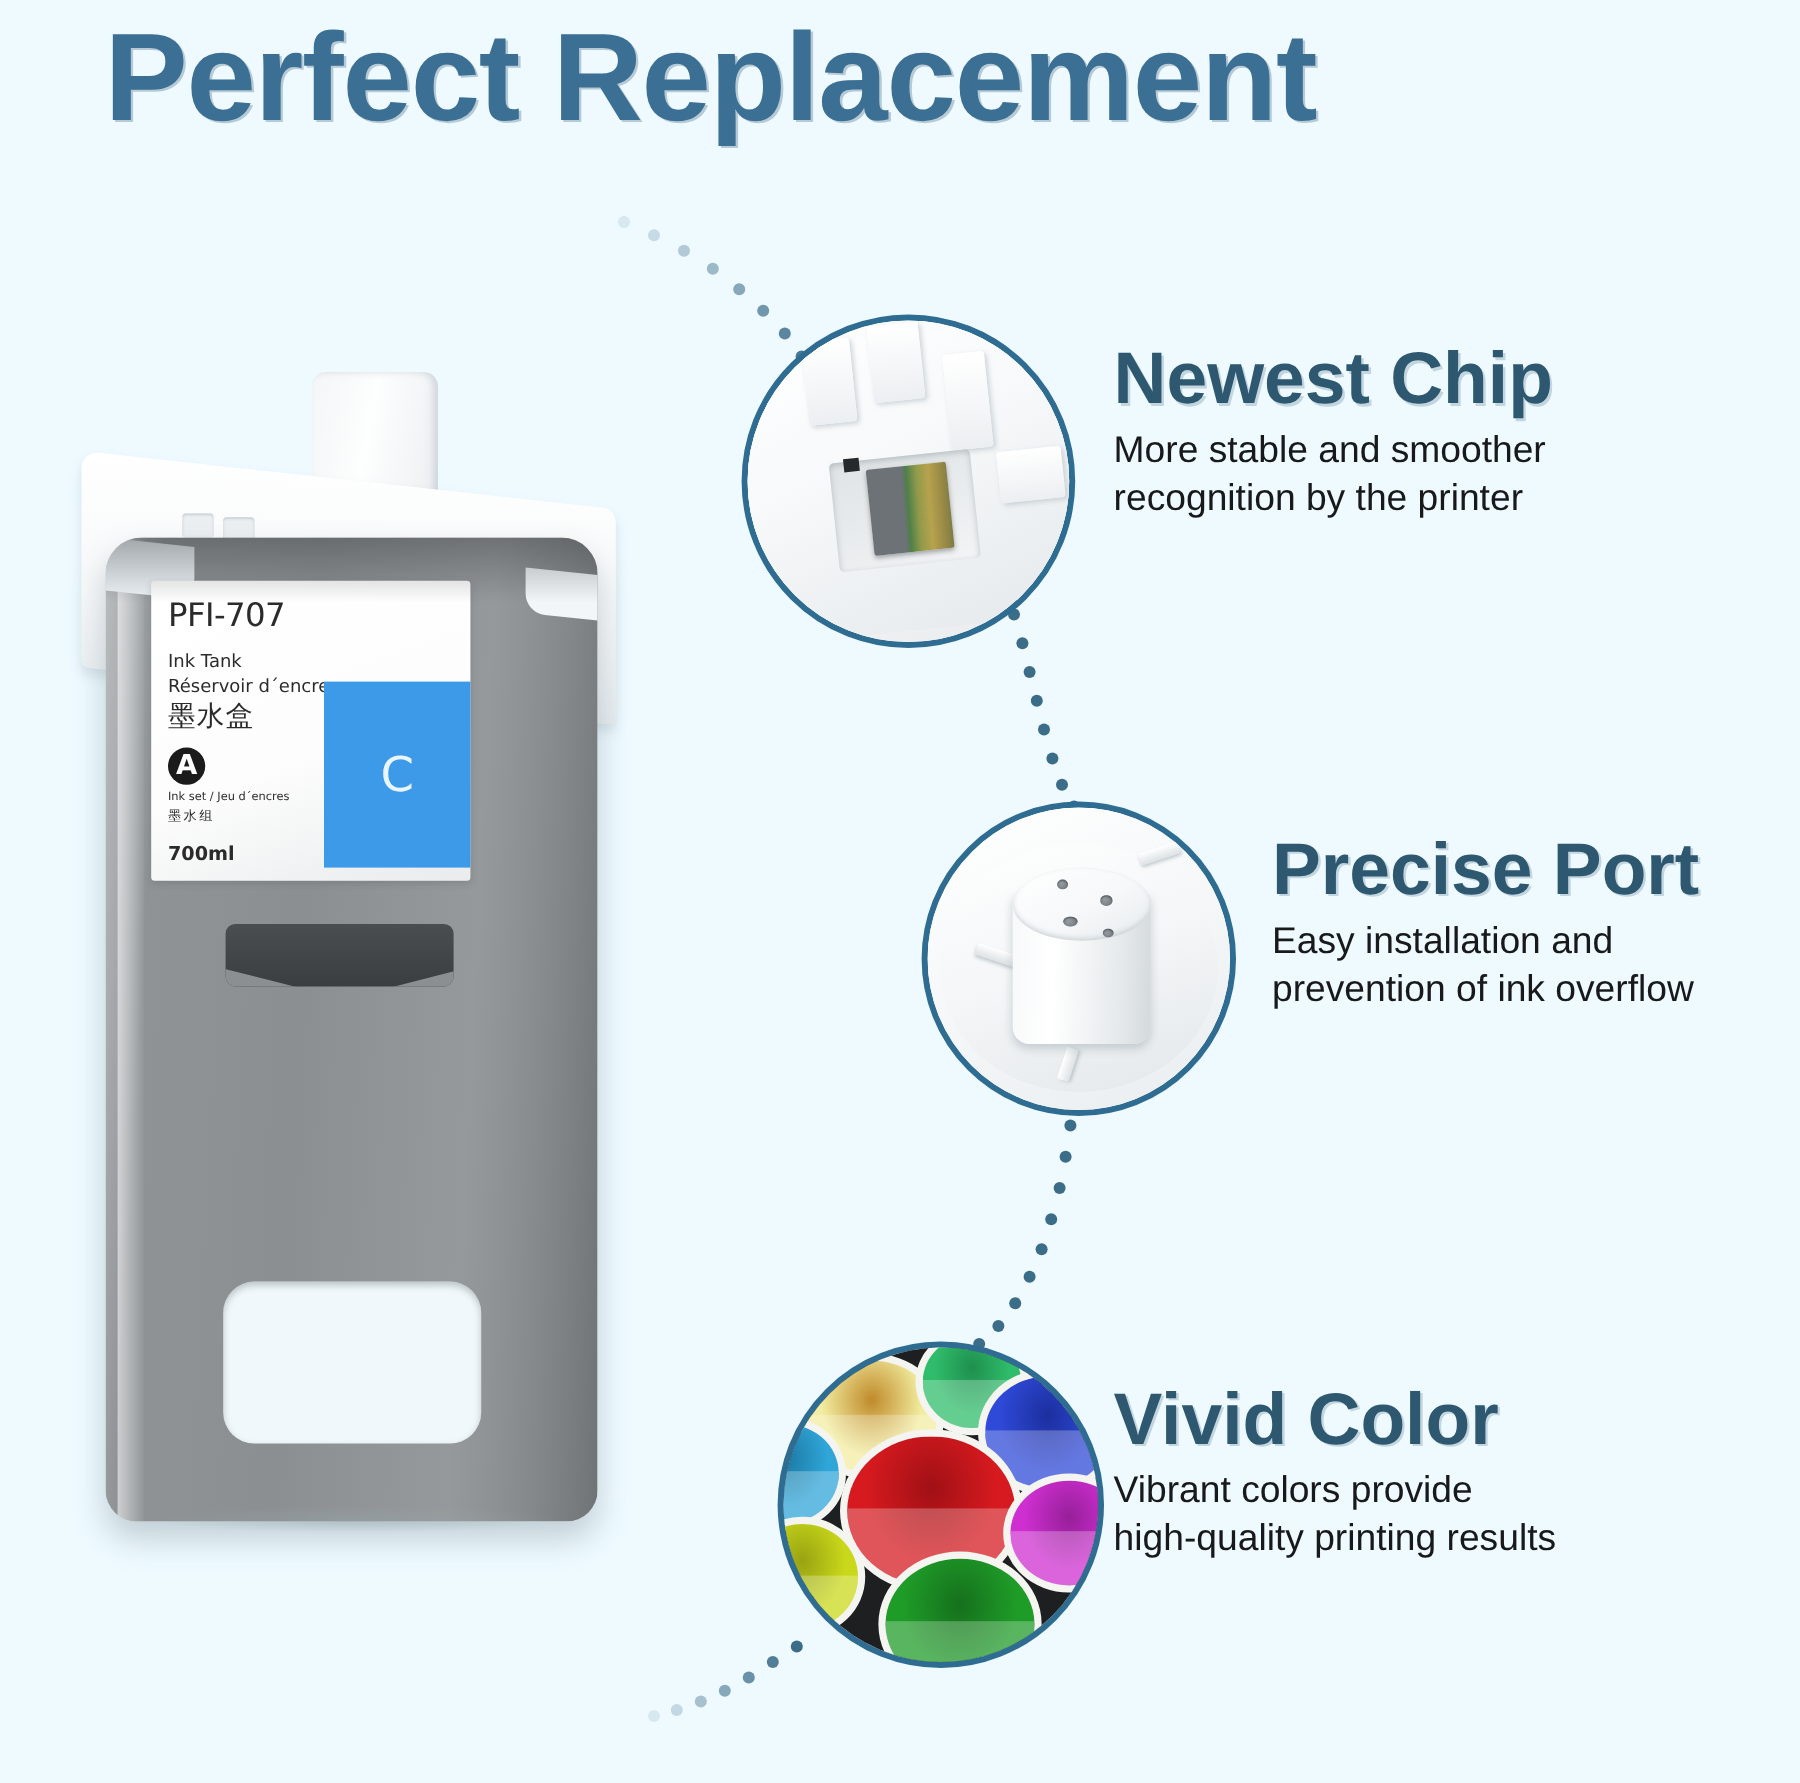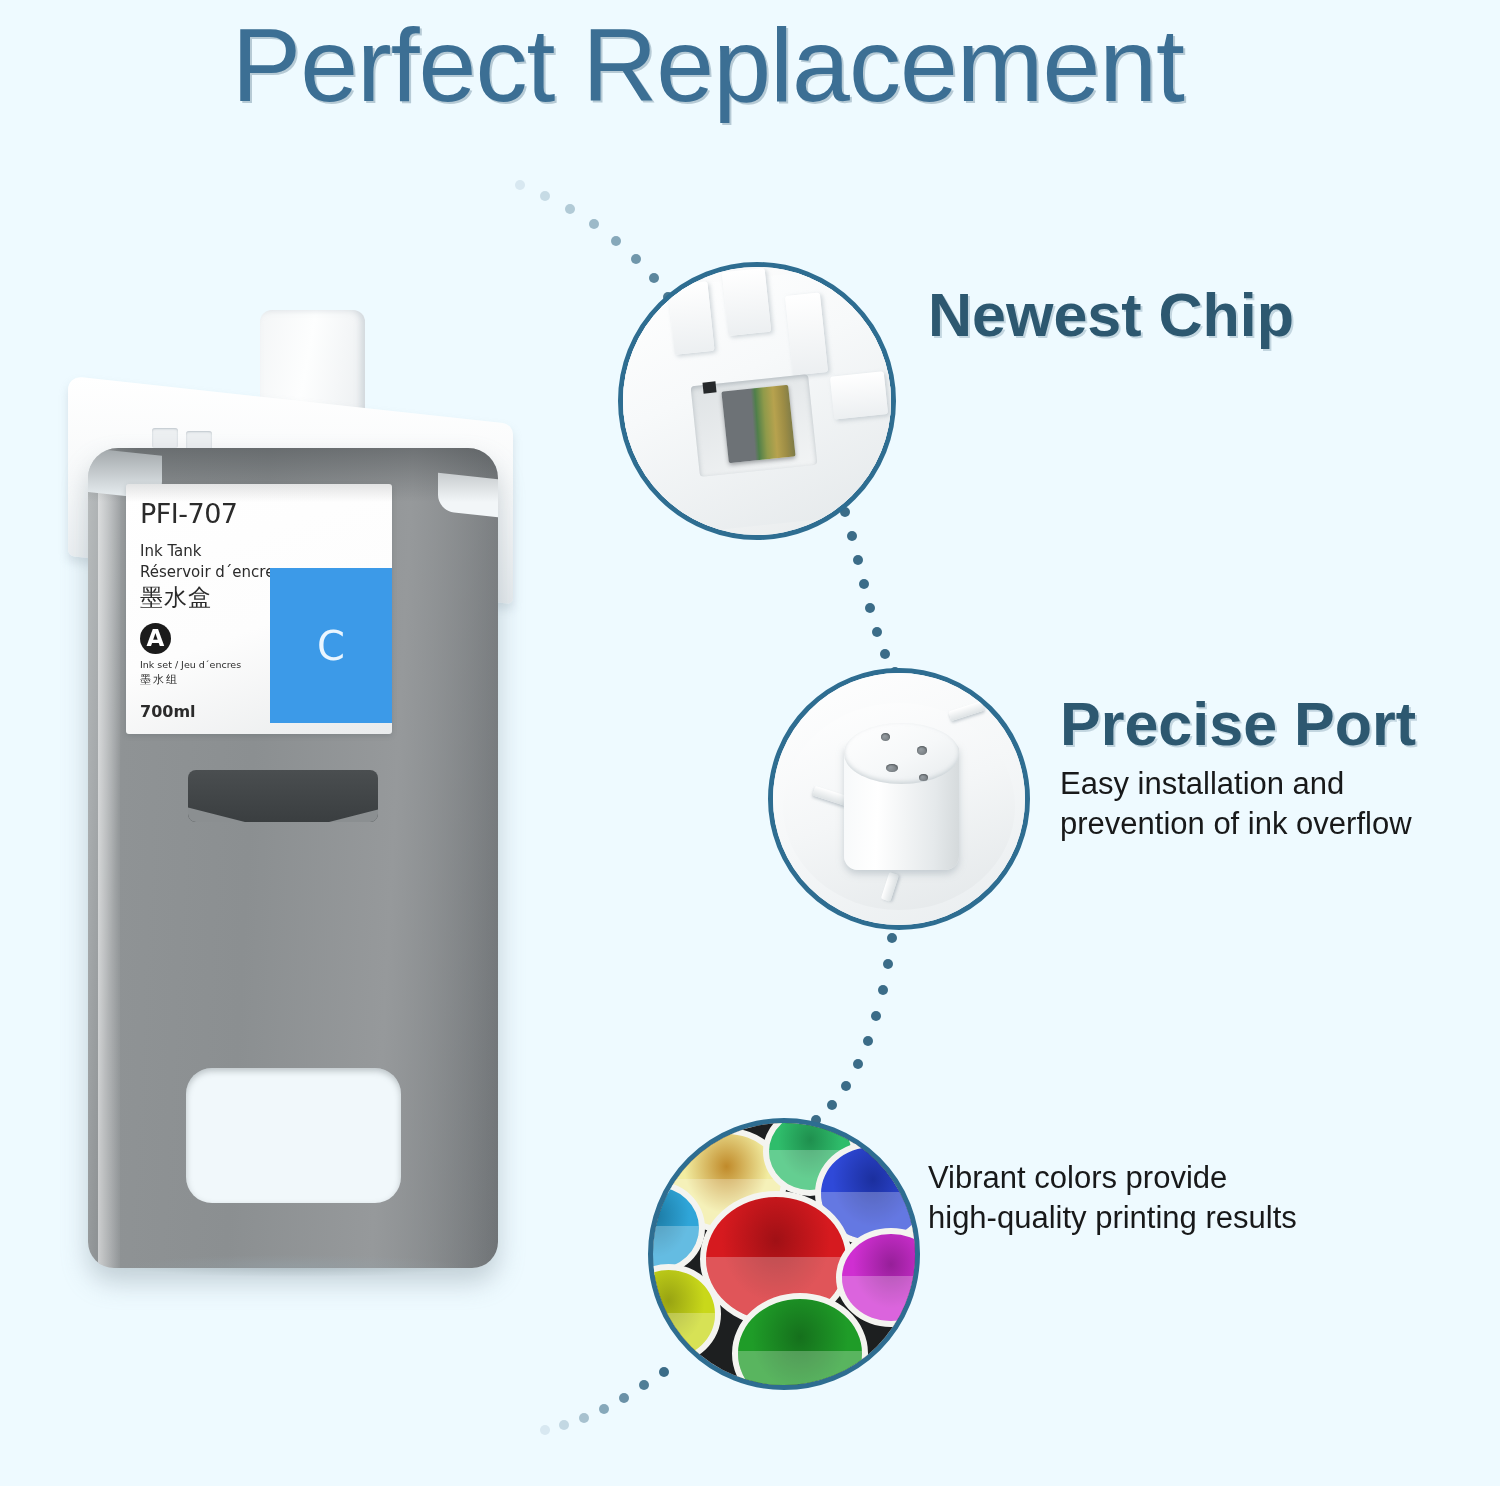--- a/index.html
+++ b/index.html
@@ -14,23 +14,23 @@
     overflow: hidden;
     position: relative;
   }
 
   
   .headline {
     position: absolute;
     top: 6px;
     left: 0;
     width: 1184px;
-    text-align: right;
+    text-align: center;
     font-size: 104px;
-    font-weight: normal;
+    font-weight: bold;
     color: #3c6f94;
     letter-spacing: -1px;
     white-space: nowrap;
     text-shadow: 2px 2px 0 rgba(40,80,105,0.28);
     font-family: "Liberation Sans", sans-serif;
   }
 
   
   .cartridge-wrap {
     position: absolute;
@@ -482,20 +482,22 @@
     <div class="chip-tab t2"></div>
     <div class="chip-tab t3"></div>
     <div class="chip-tab t4"></div>
     <div class="chip-recess"></div>
     <div class="chip-pin"></div>
     <div class="chip-die"></div>
   </div>
 </div>
 <div class="feature-text ft-chip">
   <div class="feature-title">Newest Chip</div>
+  <div class="feature-desc">More stable and smoother
+recognition by the printer</div>
 </div>
 
 <div class="feature-circle fc-port">
   <div class="port-art">
     <div class="port-plate"></div>
     <div class="port-vane v1"></div>
     <div class="port-vane v2"></div>
     <div class="port-vane v3"></div>
     <div class="port-cyl-base"></div>
     <div class="port-cyl-top"></div>
@@ -517,15 +519,16 @@
       <div class="can" style="left: 42%; top: -6%; width: 36%; height: 34%; background: radial-gradient(at 50% 35%, rgb(31, 143, 78) 0%, rgb(47, 189, 107) 55%, rgb(47, 189, 107) 100%);"></div>
       <div class="can" style="left: 62%; top: 7%; width: 44%; height: 40%; background: radial-gradient(at 50% 35%, rgb(27, 47, 158) 0%, rgb(47, 73, 216) 55%, rgb(47, 73, 216) 100%);"></div>
       <div class="can" style="left: -18%; top: 22%; width: 38%; height: 36%; background: radial-gradient(at 50% 35%, rgb(28, 122, 163) 0%, rgb(47, 165, 216) 55%, rgb(47, 165, 216) 100%);"></div>
       <div class="can" style="left: 18%; top: 26%; width: 58%; height: 52%; background: radial-gradient(at 50% 35%, rgb(160, 16, 21) 0%, rgb(214, 26, 31) 55%, rgb(214, 26, 31) 100%);"></div>
       <div class="can" style="left: 70%; top: 40%; width: 42%; height: 38%; background: radial-gradient(at 50% 35%, rgb(150, 31, 153) 0%, rgb(207, 47, 209) 55%, rgb(207, 47, 209) 100%);"></div>
       <div class="can" style="left: -14%; top: 54%; width: 40%; height: 38%; background: radial-gradient(at 50% 35%, rgb(152, 163, 18) 0%, rgb(201, 216, 26) 55%, rgb(201, 216, 26) 100%);"></div>
       <div class="can" style="left: 30%; top: 65%; width: 52%; height: 46%; background: radial-gradient(at 50% 35%, rgb(21, 112, 28) 0%, rgb(31, 156, 40) 55%, rgb(31, 156, 40) 100%);"></div>
     </div>
 </div>
 <div class="feature-text ft-color">
+  <div class="feature-title">Vivid Color</div>
   <div class="feature-desc">Vibrant colors provide
 high-quality printing results</div>
 </div>
 
 </body></html>

